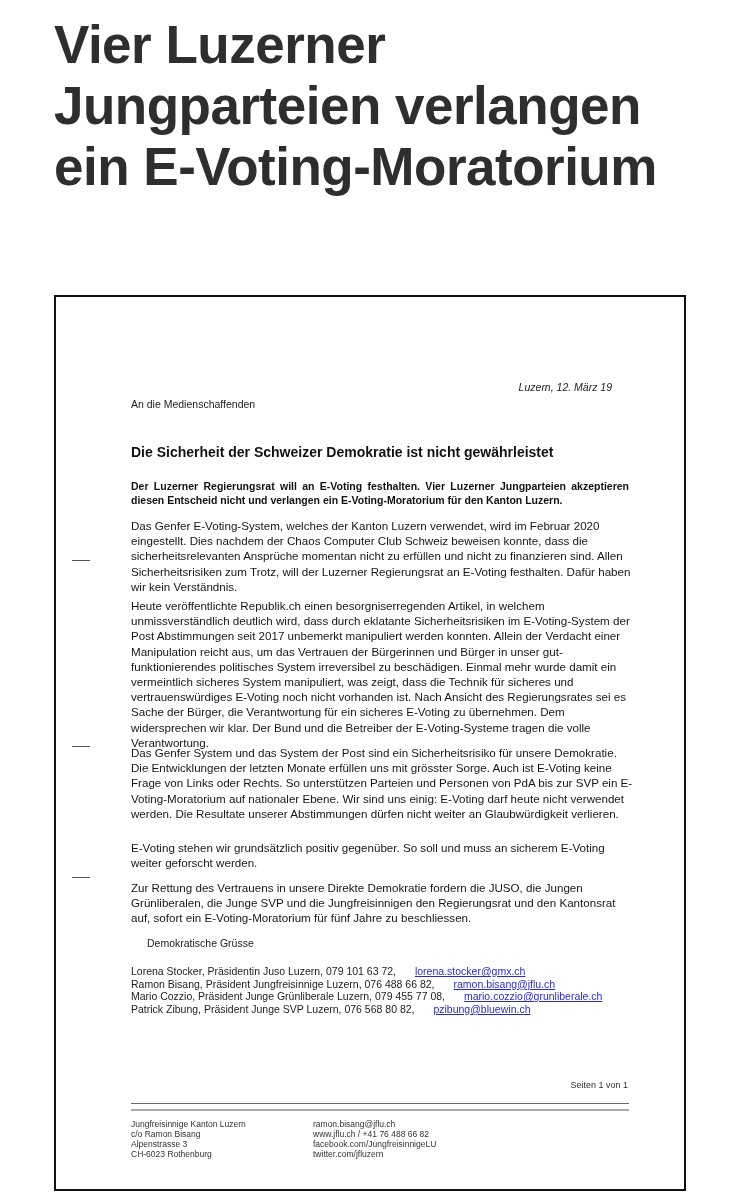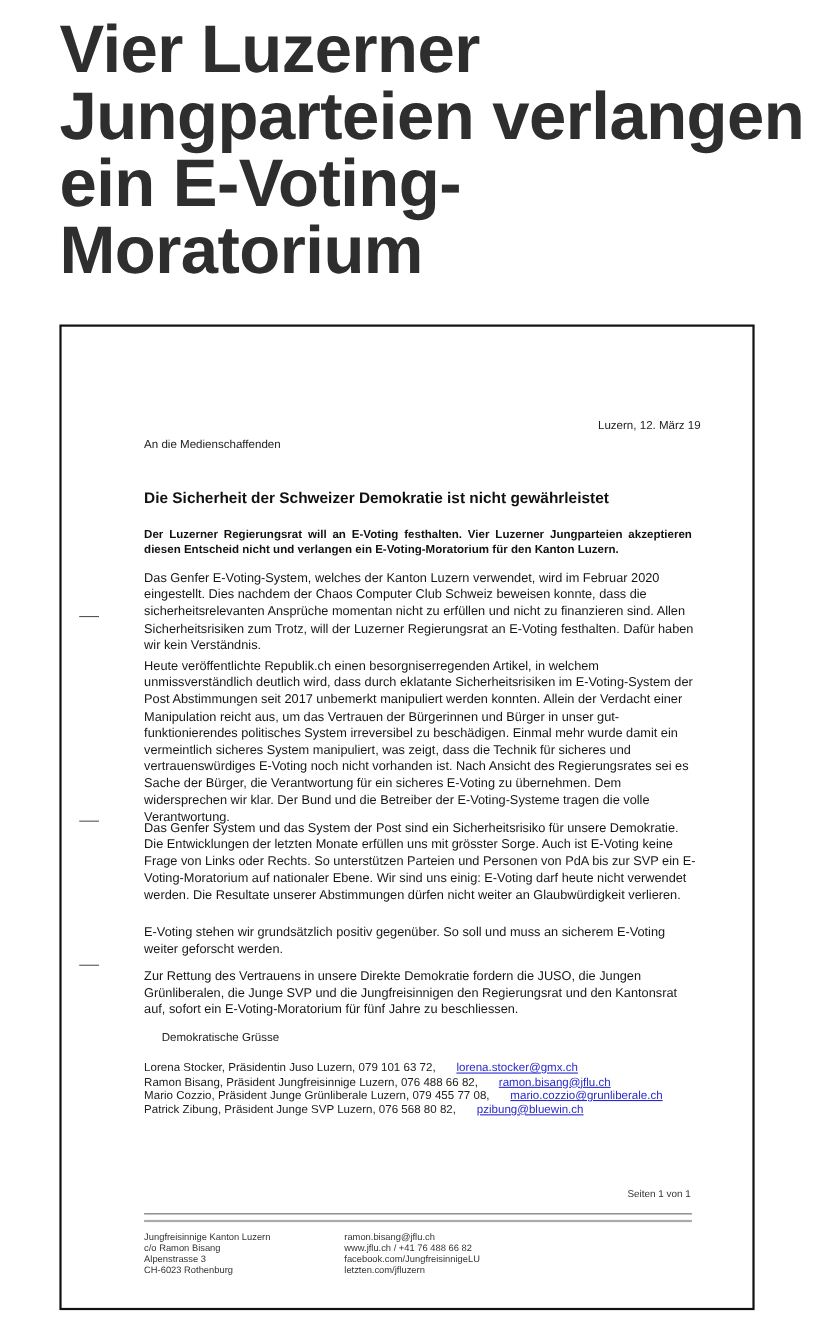--- a/index.html
+++ b/index.html
@@ -1,20 +1,20 @@
 <!DOCTYPE html>
 <html><head>
 <meta charset="utf-8">
 <style>
   html, body { margin:0; padding:0; background:#ffffff; }
   body { width:740px; height:1200px; position:relative; overflow:hidden; font-family:"Liberation Sans", sans-serif; color:#111; }
-  .headline { position:absolute; left:54px; top:14px; width:680px; font-family:"Liberation Sans", sans-serif; font-weight:bold; font-size:61px; line-height:61px; color:#2e2e2e; letter-spacing:-0.5px; }
+  .headline { position:absolute; left:54px; top:14px; width:680px; font-family:"Liberation Sans", sans-serif; font-weight:bold; font-size:53px; line-height:61px; color:#2e2e2e; letter-spacing:-0.5px; }
   .page { position:absolute; left:54px; top:295px; width:632px; height:896px; border:2px solid #111; border-left-width:2px; box-sizing:border-box; background:#fff; }
   .mark { position:absolute; left:16px; width:18px; height:1px; background:#555; }
-  .date { position:absolute; right:47px; top:84px; font-size:10.5px; color:#222; }
+  .date { position:absolute; right:72px; top:84px; font-size:10.5px; color:#222;font-style:italic; }
   .recipient { position:absolute; left:75px; top:101px; font-size:10.5px; color:#222;text-align:center; }
   .title { position:absolute; left:75px; top:147px; font-size:14px; font-weight:bold; color:#111; }
   .lead { position:absolute; left:75px; top:183px; width:498px; font-size:10.5px; font-weight:bold; line-height:13.5px; text-align:justify; color:#111; }
   .para { position:absolute; left:75px; width:505px; font-size:11.6px; line-height:15.2px; color:#161616; }
   .greeting { position:absolute; left:75px; top:640px; font-size:10.5px; color:#222;padding-left:16px; }
   .contacts { position:absolute; left:75px; top:668px; font-size:10.5px; line-height:12.6px; color:#222; }
   .contacts a { color:#2a2acc; text-decoration:underline;margin-left:16px; }
   .pageno { position:absolute; right:56px; top:783px; font-size:9px; color:#333; }
   .rule1 { position:absolute; left:75px; top:806px; width:498px; height:1px; background:#666; }
   .rule2 { position:absolute; left:75px; top:812px; width:498px; height:2px; background:#aaa; }
@@ -62,15 +62,15 @@
   <div class="foot-left">
     <div>Jungfreisinnige Kanton Luzern</div>
     <div>c/o Ramon Bisang</div>
     <div>Alpenstrasse 3</div>
     <div>CH-6023 Rothenburg</div>
   </div>
   <div class="foot-right">
     <div>ramon.bisang@jflu.ch</div>
     <div>www.jflu.ch / +41 76 488 66 82</div>
     <div>facebook.com/JungfreisinnigeLU</div>
-    <div>letzten.com/jfluzern</div>
+    <div>twitter.com/jfluzern</div>
   </div>
 </div>
 
 </body></html>

